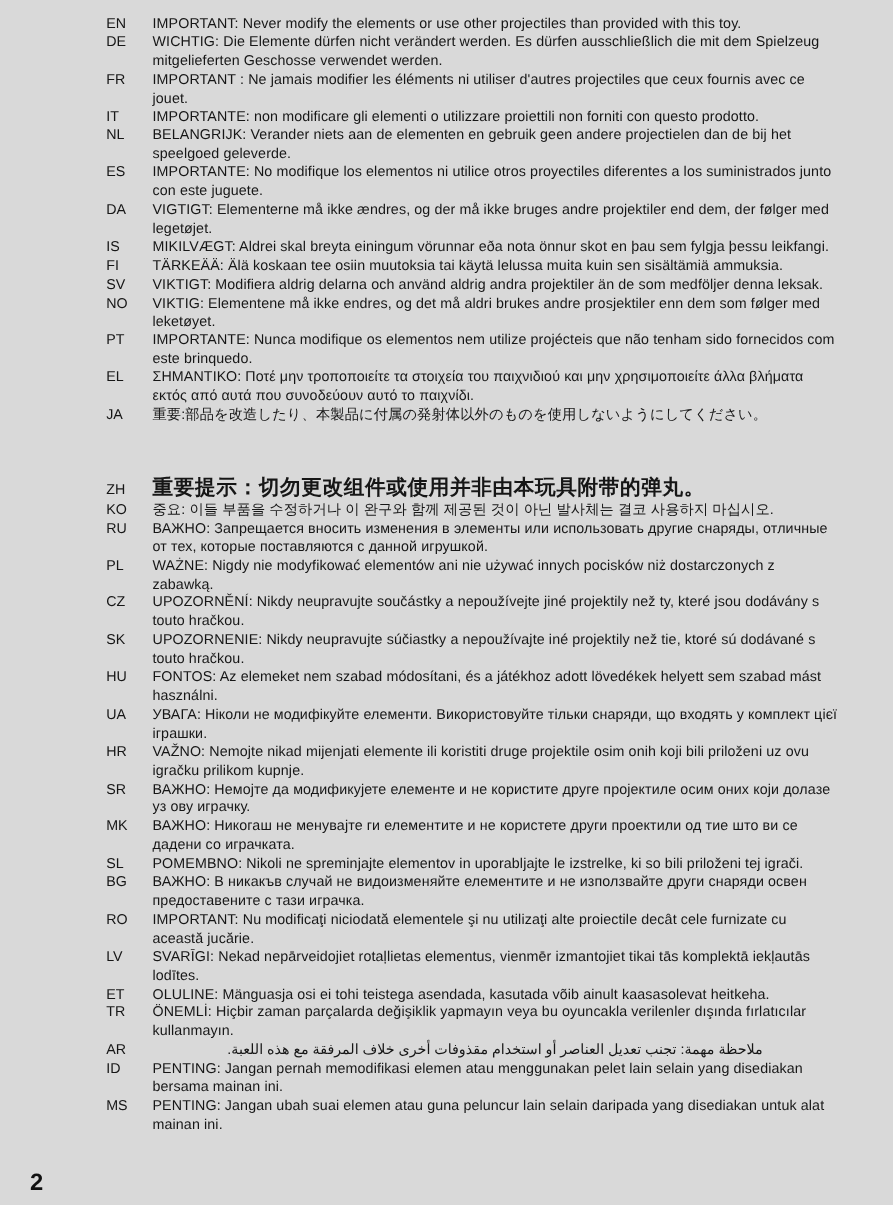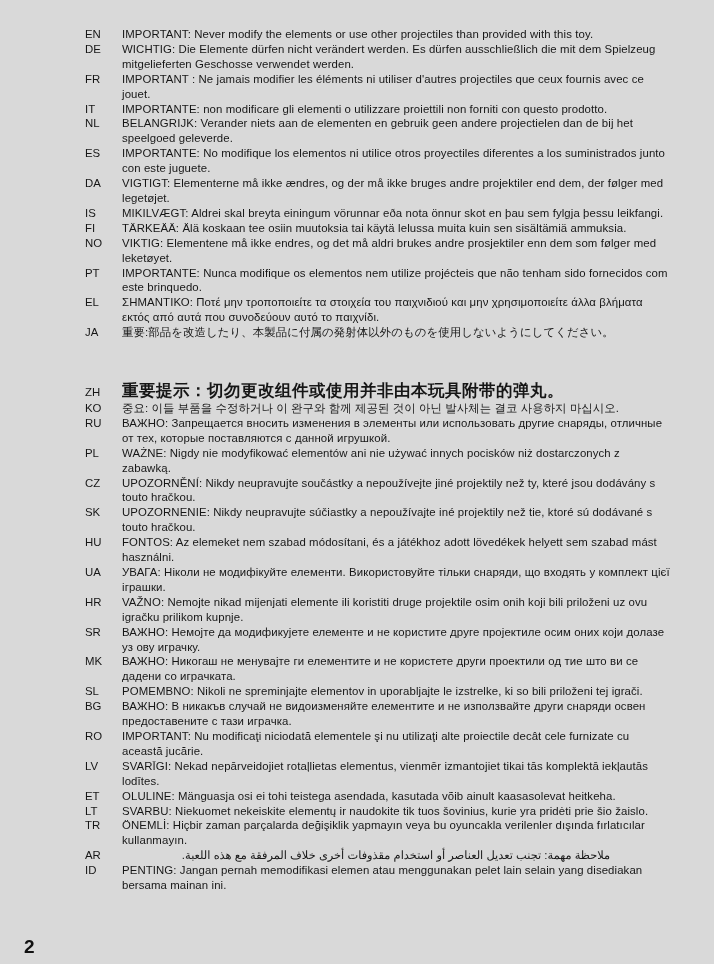--- a/index.html
+++ b/index.html
@@ -11,21 +11,21 @@
     position: relative;
     width: 714px;
     height: 964px;
     background: #d9d9d9;
     font-family: "Liberation Sans", sans-serif;
     color: #161616;
     overflow: hidden;
   }
   .warnings {
     position: absolute;
-    top: 27px;
+    top: 12px;
     left: 85px;
     right: 44px;
   }
   .row {
     display: flex;
     align-items: baseline;
     font-size: 11.4px;
     line-height: 14.9px;
   }
   .row .code {
@@ -99,20 +99,24 @@
   <div class="row">
     <div class="code">IS</div>
     <div class="text">MIKILVÆGT: Aldrei skal breyta einingum vörunnar eða nota önnur skot en þau sem fylgja þessu leikfangi.</div>
   </div>
 
   <div class="row">
     <div class="code">FI</div>
     <div class="text">TÄRKEÄÄ: Älä koskaan tee osiin muutoksia tai käytä lelussa muita kuin sen sisältämiä ammuksia.</div>
   </div>
 
+  <div class="row">
+    <div class="code">SV</div>
+    <div class="text">VIKTIGT: Modifiera aldrig delarna och använd aldrig andra projektiler än de som medföljer denna leksak.</div>
+  </div>
 
   <div class="row">
     <div class="code">NO</div>
     <div class="text">VIKTIG: Elementene må ikke endres, og det må aldri brukes andre prosjektiler enn dem som følger med leketøyet.</div>
   </div>
 
   <div class="row">
     <div class="code">PT</div>
     <div class="text">IMPORTANTE: Nunca modifique os elementos nem utilize projécteis que não tenham sido fornecidos com este brinquedo.</div>
   </div>
@@ -200,35 +204,35 @@
   <div class="row">
     <div class="code">LV</div>
     <div class="text">SVARĪGI: Nekad nepārveidojiet rotaļlietas elementus, vienmēr izmantojiet tikai tās komplektā iekļautās lodītes.</div>
   </div>
 
   <div class="row">
     <div class="code">ET</div>
     <div class="text">OLULINE: Mänguasja osi ei tohi teistega asendada, kasutada võib ainult kaasasolevat heitkeha.</div>
   </div>
 
-  <div class="row">
-    <div class="code">LT</div>
-    <div class="text">SVARBU: Niekuomet nekeiskite elementų ir naudokite tik tuos šovinius, kurie yra pridėti prie šio žaislo.</div>
-  </div>
 
   <div class="row">
     <div class="code">TR</div>
     <div class="text">ÖNEMLİ: Hiçbir zaman parçalarda değişiklik yapmayın veya bu oyuncakla verilenler dışında fırlatıcılar kullanmayın.</div>
   </div>
 
   <div class="row rtl">
     <div class="code">AR</div>
     <div class="text">ملاحظة مهمة: تجنب تعديل العناصر أو استخدام مقذوفات أخرى خلاف المرفقة مع هذه اللعبة.</div>
   </div>
 
   <div class="row">
     <div class="code">ID</div>
     <div class="text">PENTING: Jangan pernah memodifikasi elemen atau menggunakan pelet lain selain yang disediakan bersama mainan ini.</div>
   </div>
 
+  <div class="row">
+    <div class="code">MS</div>
+    <div class="text">PENTING: Jangan ubah suai elemen atau guna peluncur lain selain daripada yang disediakan untuk alat mainan ini.</div>
+  </div>
 </div>
   <div class="page-number">2</div>
 </div>
 
 </body></html>

